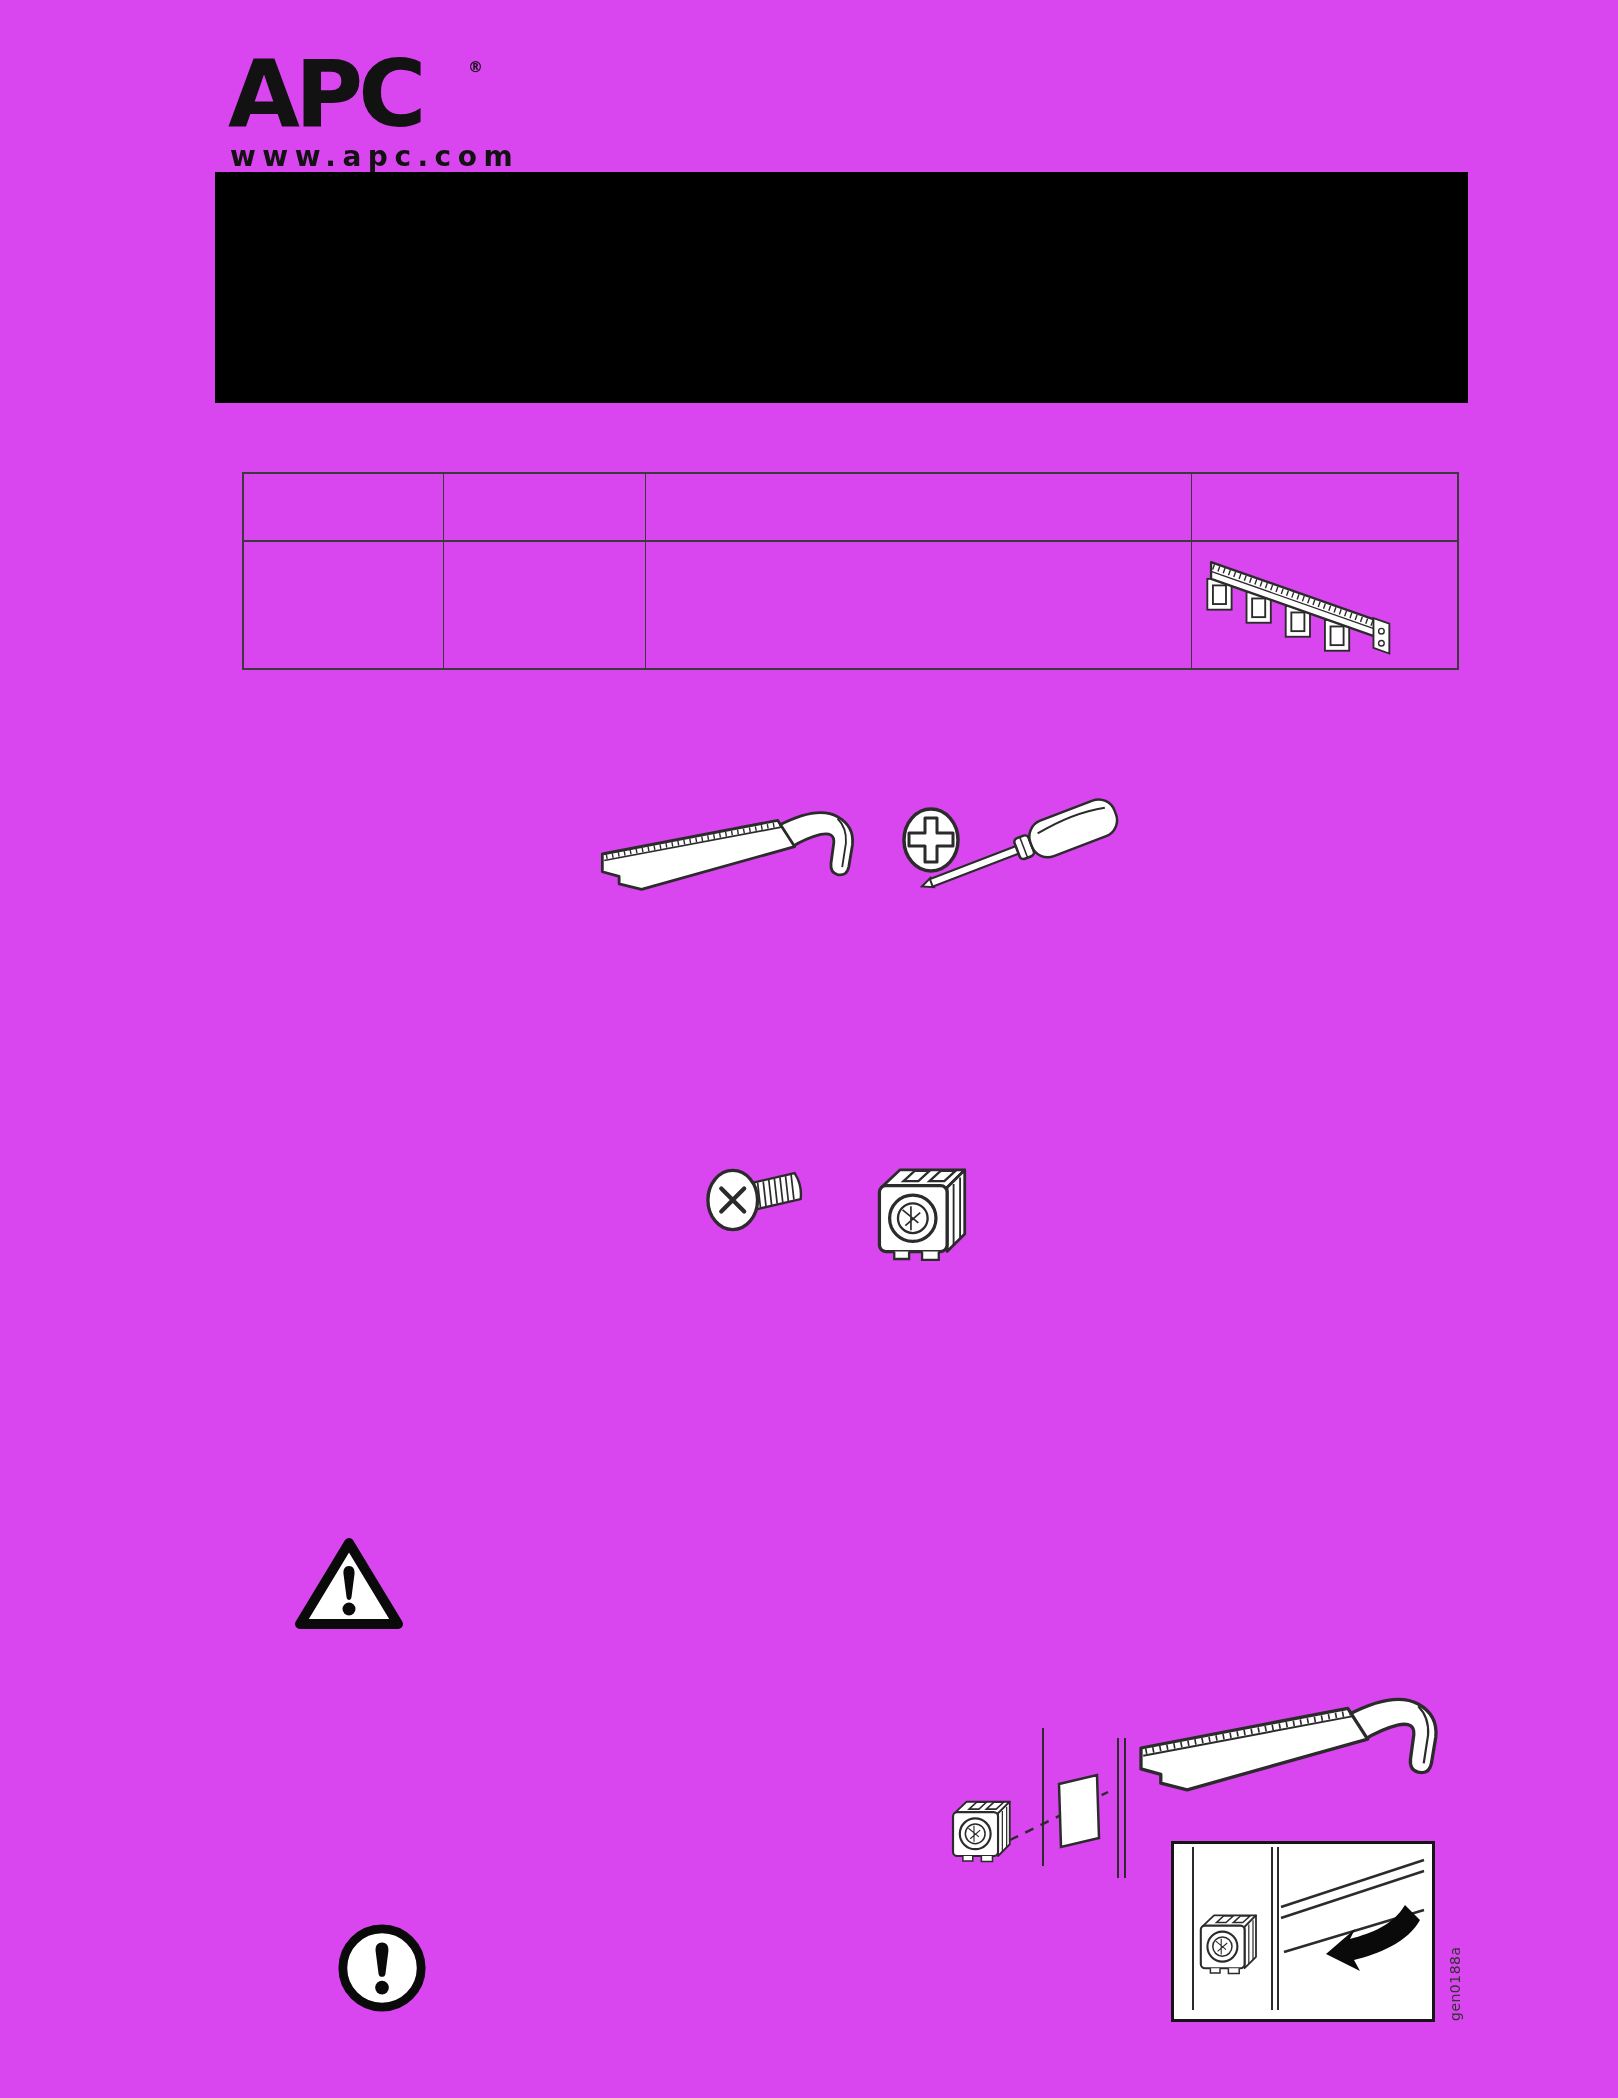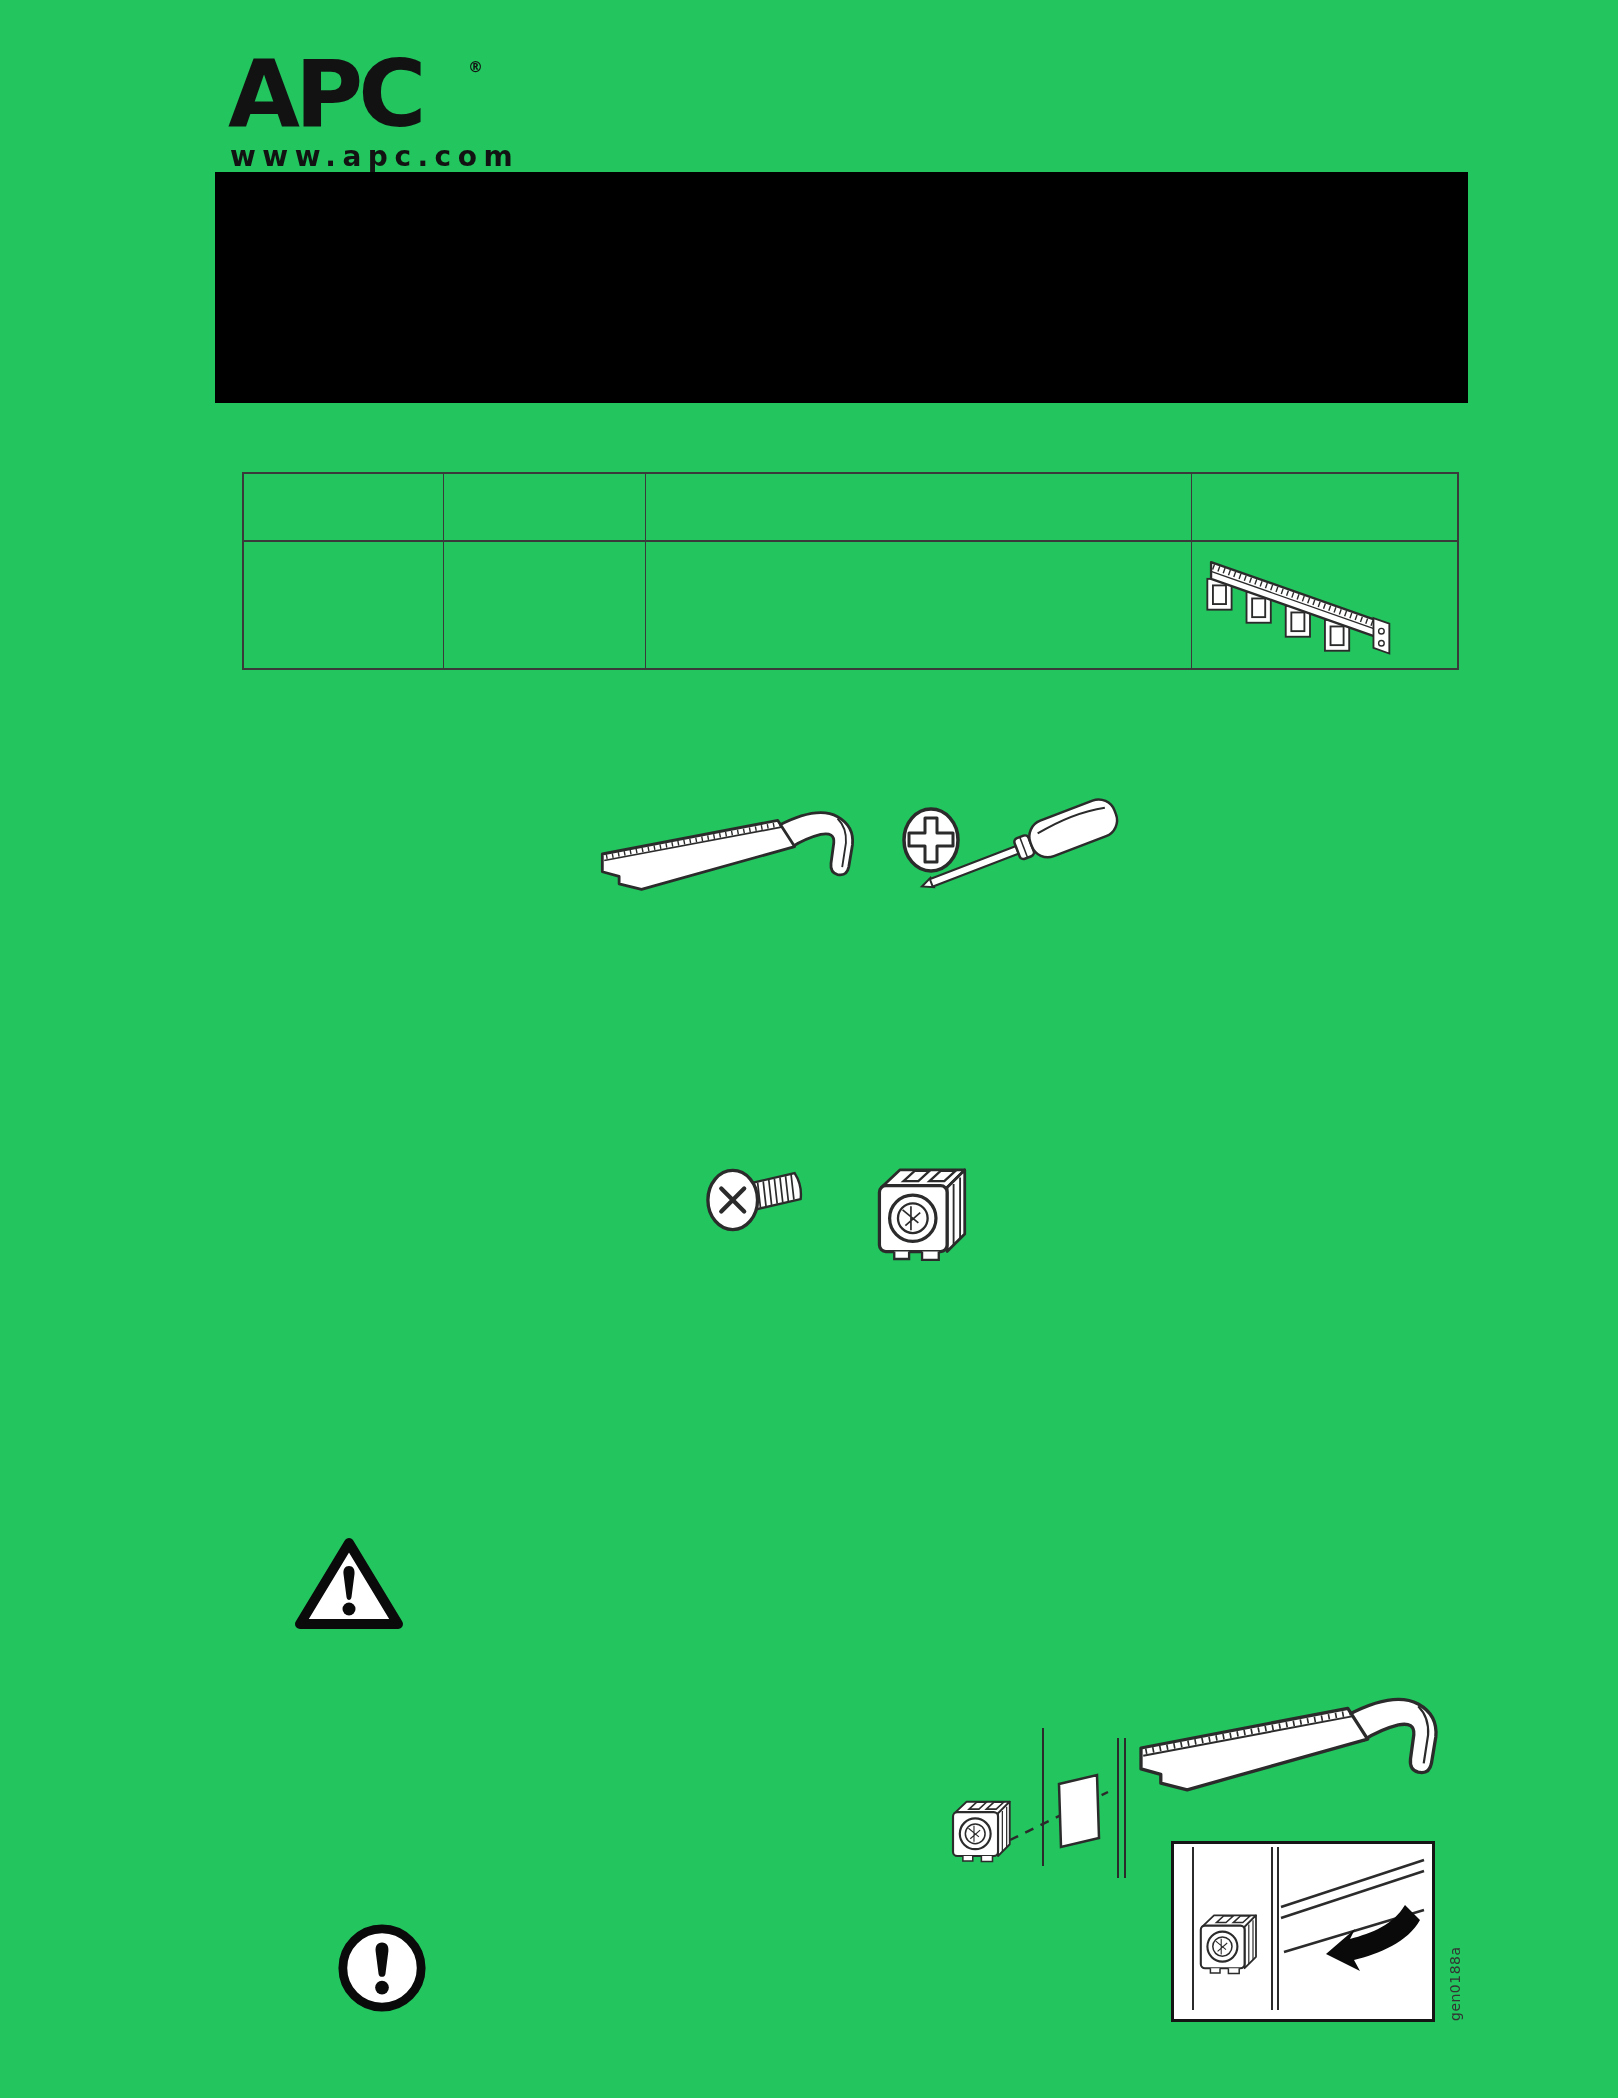--- a/index.html
+++ b/index.html
@@ -1,19 +1,19 @@
 <!DOCTYPE html>
 <html><head>
 <meta charset="utf-8">
 <style>
   html,body{margin:0;padding:0;background:#e8e8e8;}
   #page{
     position:relative;
     width:1618px;height:2098px;
-    background:#22c55e;
+    background:#d946ef;
     font-family:"DejaVu Sans", sans-serif;
     overflow:hidden;
   }
   .abs{position:absolute;}
   
   #logo-text{
     left:228px;top:50px;
     font-size:93px;font-weight:bold;letter-spacing:-5px;line-height:0.95;
     color:#121212;
   }

